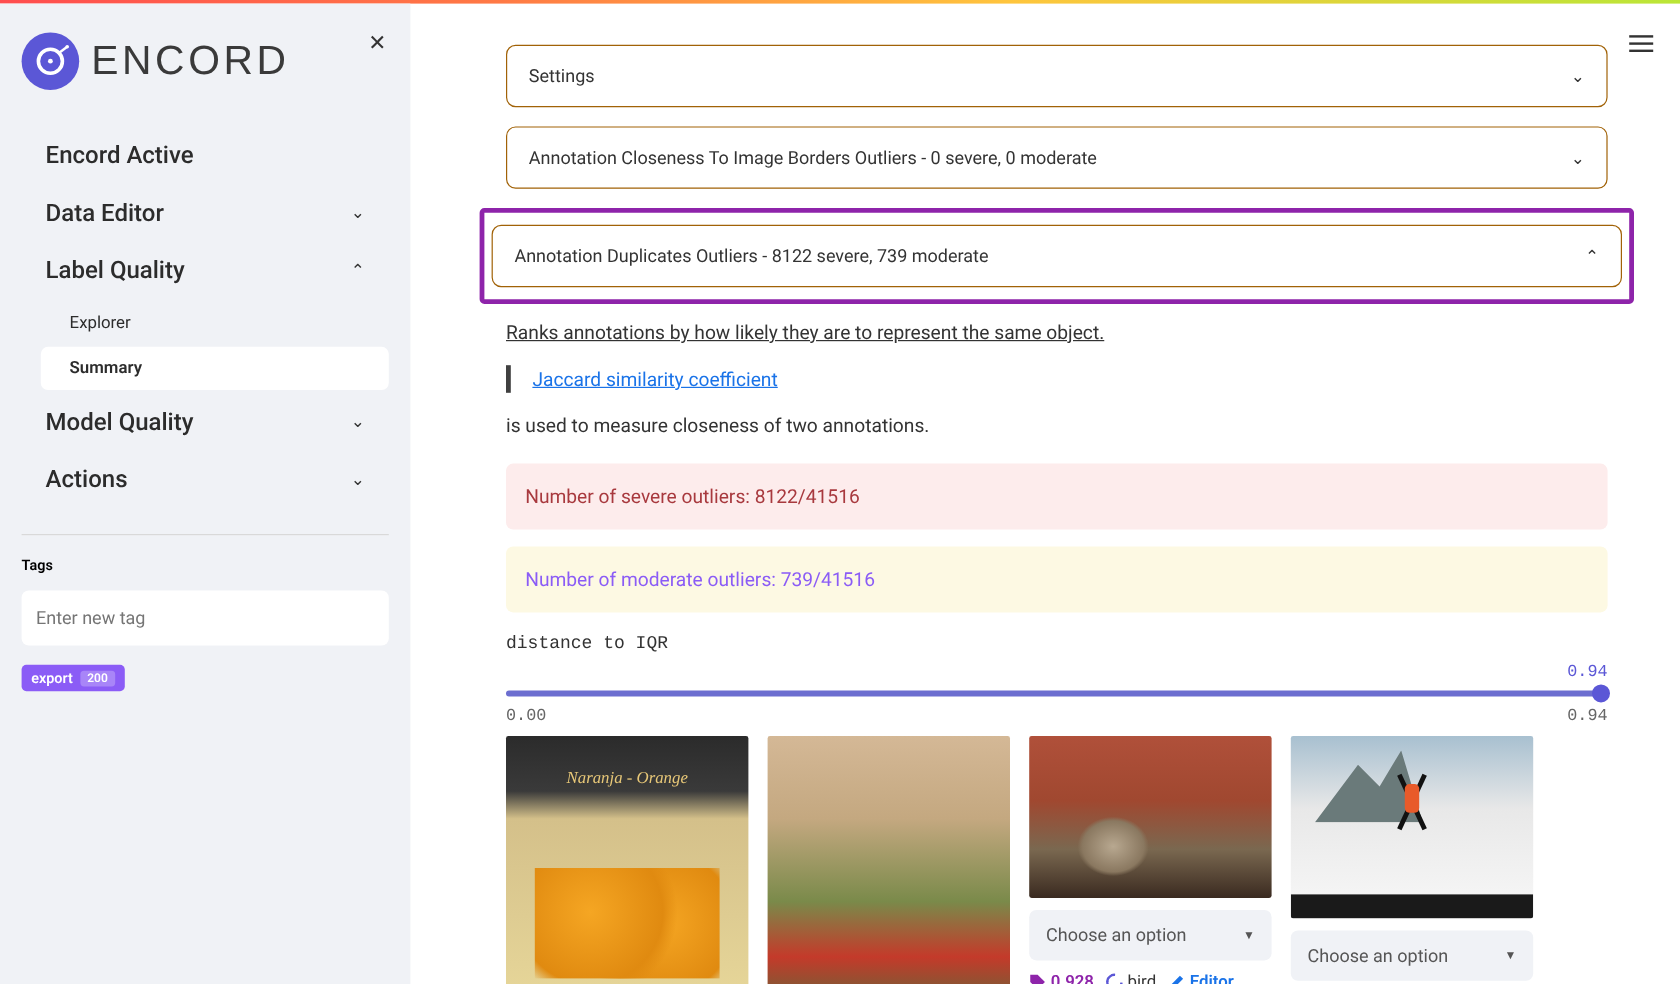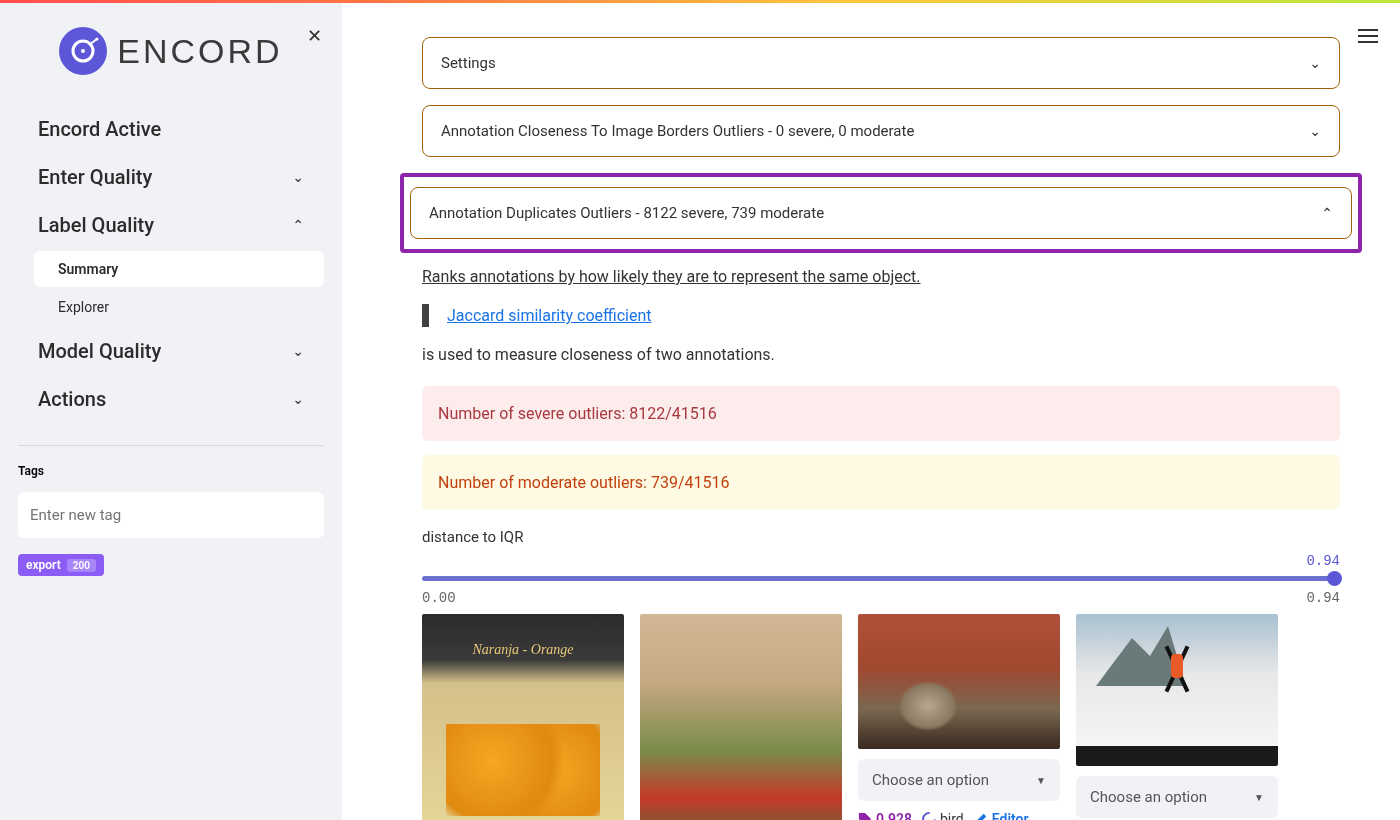--- a/index.html
+++ b/index.html
@@ -2,21 +2,21 @@
 <html><head>
 <meta charset="utf-8">
 <style>
   * { box-sizing: border-box; margin: 0; padding: 0; font-family: -apple-system, BlinkMacSystemFont, "Segoe UI", Roboto, sans-serif; }
   body { width: 1400px; height: 820px; overflow: hidden; background: #fff; }
   .topbar { height: 3px; background: linear-gradient(90deg, #ff4d4f 0%, #ff7a45 30%, #ffc53d 60%, #bae637 100%); }
   .app { display: flex; height: calc(100% - 3px); }
   .sidebar { width: 342px; background: #f0f2f6; height: 100%; padding: 0; position: relative; display: flex; flex-direction: column; }
   .sidebar-top { padding: 18px 18px 0 18px; position: relative; }
   .close-x { position: absolute; top: 22px; right: 20px; font-size: 18px; color: #333; cursor: pointer; font-weight: 300; }
-  .logo { display: flex; align-items: center; gap: 10px; margin: 6px 0 30px 0; justify-content: center; }
+  .logo { display: flex; align-items: center; gap: 10px; margin: 6px 0 30px 0; }
   .logo-mark { width: 48px; height: 48px; border-radius: 50%; background: #5b57d6; display: flex; align-items: center; justify-content: center; }
   .logo-mark svg { width: 32px; height: 32px; }
   .logo-text { font-size: 34px; font-weight: 400; letter-spacing: 3px; color: #3a3a3a; font-family: "Segoe UI", sans-serif; }
   .nav { padding: 0 18px; }
   .nav-section { font-size: 20px; font-weight: 500; color: #2c2c2c; padding: 12px 20px; display: flex; align-items: center; justify-content: space-between; cursor: pointer; }
   .nav-section .chev { font-size: 14px; color: #333; }
   .nav-title { font-size: 20px; font-weight: 500; color: #2c2c2c; padding: 12px 20px; }
   .nav-sub { margin-left: 16px; }
   .nav-sub-item { font-size: 14px; color: #2c2c2c; padding: 10px 24px; border-radius: 6px; margin: 2px 0; cursor: pointer; }
   .nav-sub-item.active { background: #ffffff; font-weight: 600; }
@@ -29,27 +29,27 @@
   .main { flex: 1; position: relative; overflow-y: auto; }
   .hamburger { position: absolute; top: 22px; right: 22px; cursor: pointer; }
   .hamburger div { width: 20px; height: 2px; background: #333; margin: 4px 0; }
   .content { padding: 34px 60px 40px 80px; }
   .panel { border: 1px solid #a16207; border-radius: 8px; padding: 16px 18px; display: flex; align-items: center; justify-content: space-between; font-size: 15px; color: #333; margin-bottom: 16px; cursor: pointer; }
   .panel .chev { font-size: 14px; color: #333; }
   .panel-highlight { border: 4px solid #8e24aa; border-radius: 4px; padding: 10px 6px; margin: 0 -22px 10px -22px; }
   .panel-highlight .panel { margin-bottom: 0; }
   .section-body { padding: 0 0 10px 0; }
   .desc { font-size: 16px; color: #333; margin: 14px 0 18px 0; text-decoration: underline; }
-  .link-block { border-left: 7px solid #404040; padding: 2px 0 2px 18px; margin: 0 0 18px 0; }
+  .link-block { border-left: 4px solid #404040; padding: 2px 0 2px 18px; margin: 0 0 18px 0; }
   .link-block a { color: #1a73e8; text-decoration: underline; font-size: 16px; }
   .desc2 { font-size: 16px; color: #333; margin: 0 0 22px 0; }
   .alert { border-radius: 6px; padding: 18px 16px; font-size: 16px; margin-bottom: 14px; }
   .alert.severe { background: #fdecec; color: #a8393e; }
-  .alert.moderate { background: #fdf9e3; color: #c2410c; }
-  .slider-label { font-size: 15px; color: #333; margin: 18px 0 10px 0; }
+  .alert.moderate { background: #fdf9e3; color: #8b5cf6; }
+  .slider-label { font-size: 15px; color: #333; margin: 18px 0 10px 0; font-family: Liberation Mono, monospace; }
   .slider-wrap { position: relative; height: 46px; }
   .slider-value-top { position: absolute; right: 0; top: -3px; font-family: "Courier New", monospace; font-size: 14px; color: #5b57d6; }
   .slider-track { position: absolute; top: 20px; left: 0; right: 0; height: 5px; background: #6c6ed0; border-radius: 3px; }
   .slider-thumb { position: absolute; top: 15px; right: -2px; width: 15px; height: 15px; border-radius: 50%; background: #5b57d6; }
   .slider-min { position: absolute; left: 0; top: 34px; font-family: "Courier New", monospace; font-size: 14px; color: #666; }
   .slider-max { position: absolute; right: 0; top: 34px; font-family: "Courier New", monospace; font-size: 14px; color: #666; }
   .thumbs { display: flex; gap: 16px; margin-top: 12px; }
   .thumb-card { width: 202px; }
   .thumb-img { width: 202px; border-radius: 2px; position: relative; overflow: hidden; }
   .thumb1 { height: 230px; background: linear-gradient(180deg, #2b2b2b 0%, #3a3a3a 20%, #d4c08a 30%, #e8d89a 100%); }
@@ -90,30 +90,30 @@
               <path d="M22 10 L30 4" stroke="#fff" stroke-width="2"></path>
               <circle cx="30" cy="4" r="1.5" fill="#fff"></circle>
             </svg>
         </span>
         <span class="logo-text">ENCORD</span>
       </div>
     </div>
     <nav class="nav">
       <div class="nav-title">Encord Active</div>
       <div class="nav-section">
-        <span>Enter Quality</span>
+        <span>Data Editor</span>
         <span class="chev">⌄</span>
       </div>
       <div class="nav-section">
         <span>Label Quality</span>
         <span class="chev">⌃</span>
       </div>
       <div class="nav-sub">
+        <div class="nav-sub-item">Explorer</div>
         <div class="nav-sub-item active">Summary</div>
-        <div class="nav-sub-item">Explorer</div>
       </div>
       <div class="nav-section">
         <span>Model Quality</span>
         <span class="chev">⌄</span>
       </div>
       <div class="nav-section">
         <span>Actions</span>
         <span class="chev">⌄</span>
       </div>
     </nav>

